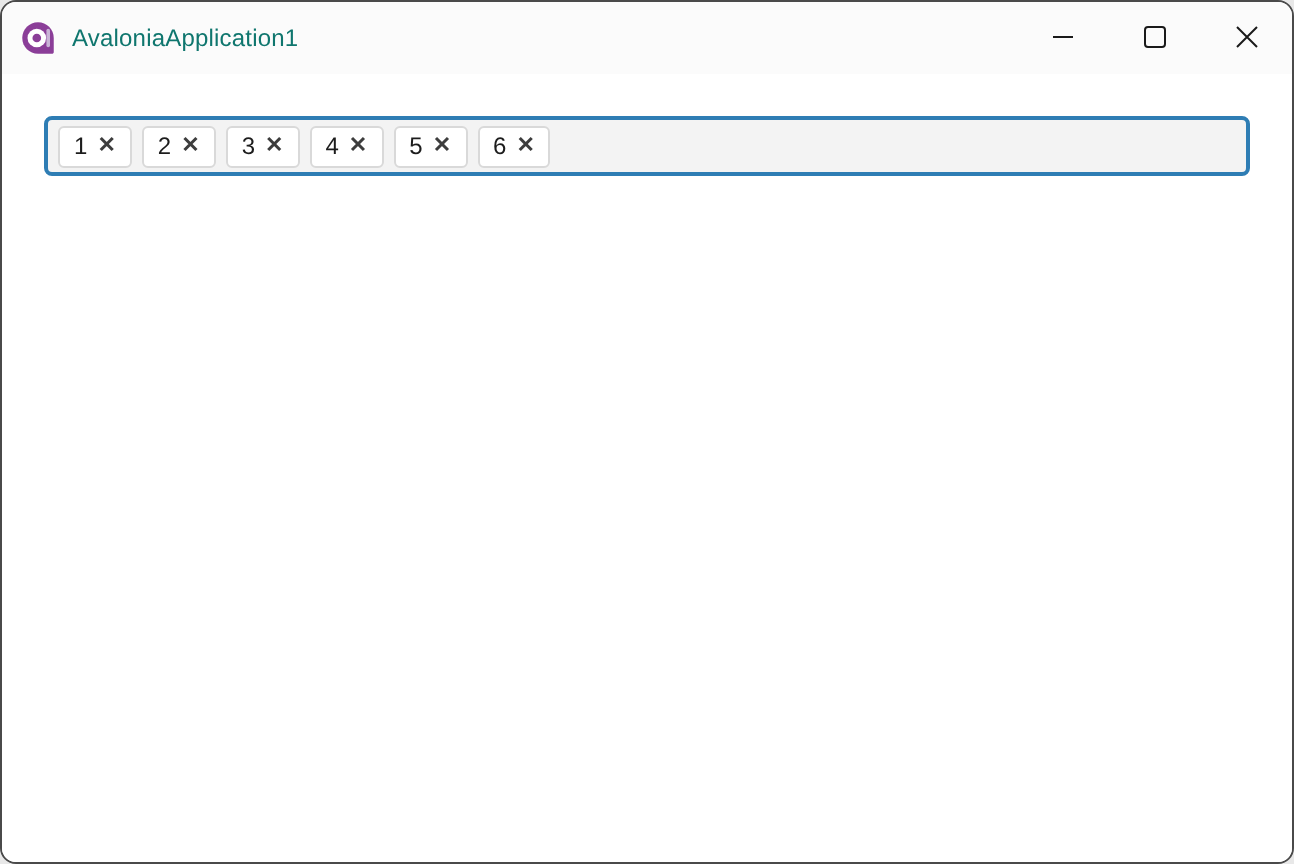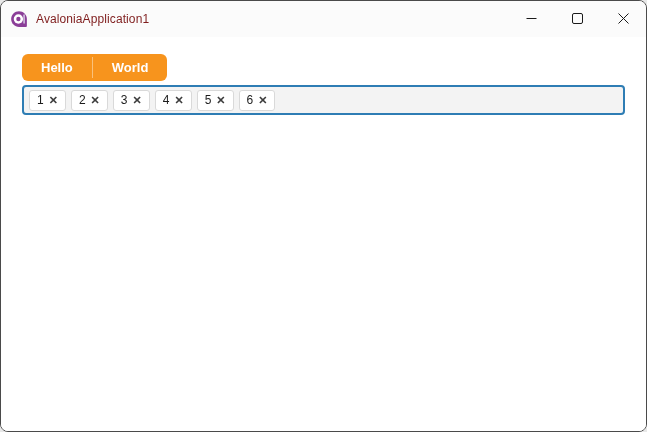--- a/index.html
+++ b/index.html
@@ -27,21 +27,21 @@
     padding-left: 9px;
   }
   .app-icon {
     width: 18px; height: 18px;
     display: inline-flex;
     margin-right: 8px;
     filter: drop-shadow(0 0 1px rgba(255,255,255,0.9));
   }
   .window-title {
     font-size: 12px;
-    color: #7f1d1d;
+    color: #0f766e;
     letter-spacing: 0.1px;
   }
   .titlebar-spacer { flex: 1; }
   .win-controls { display: flex; height: 100%; }
   .win-btn {
     width: 46px; height: 100%;
     background: transparent;
     border: none;
     display: flex;
     align-items: center;
@@ -148,25 +148,20 @@
           <svg width="11" height="11" viewBox="0 0 11 11">
               <path d="M0.5 0.5 L10.5 10.5 M10.5 0.5 L0.5 10.5" stroke="#1a1a1a" stroke-width="1" fill="none"></path>
             </svg>
         </span>
       </button>
     </div>
   </div>
 
   <div class="content">
 
-    <div class="split-button">
-      <button>Hello</button>
-      <span class="split-divider"></span>
-      <button>World</button>
-    </div>
 
     <div class="tags-box">
         <span class="chip">
     <span class="chip-label">1</span>
     <span class="chip-remove">✕</span>
   </span>
         <span class="chip">
     <span class="chip-label">2</span>
     <span class="chip-remove">✕</span>
   </span>

